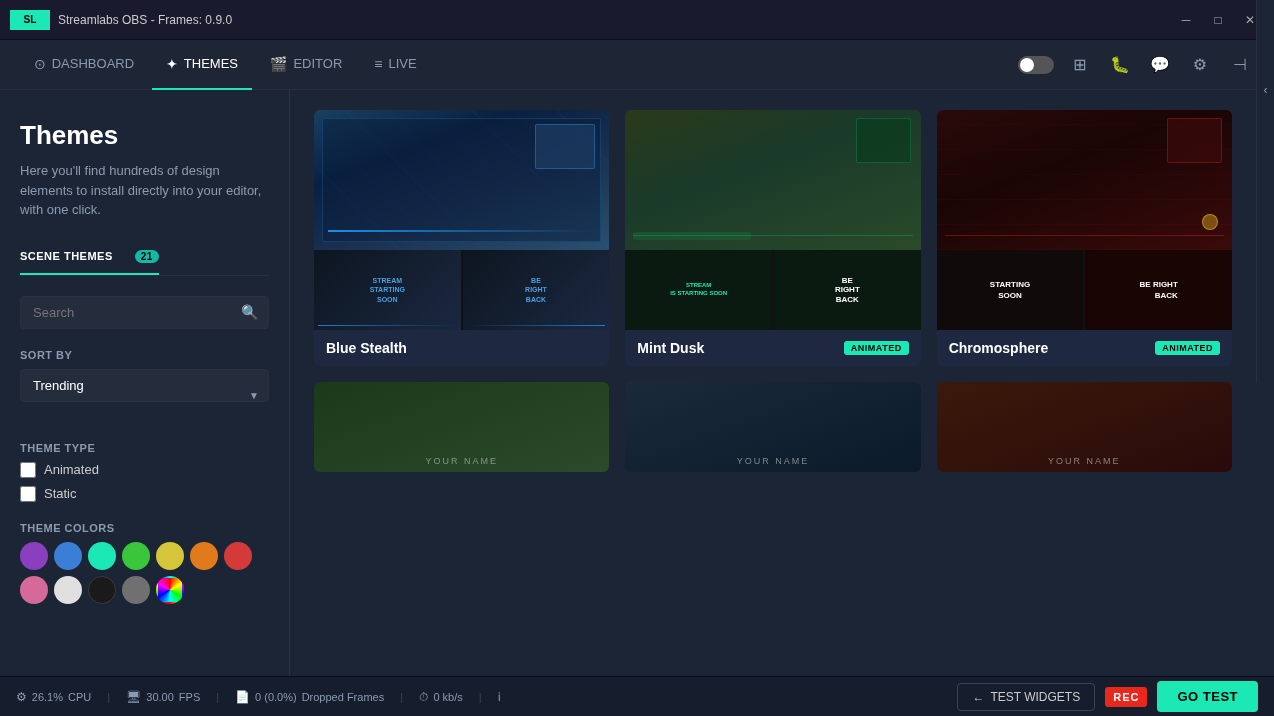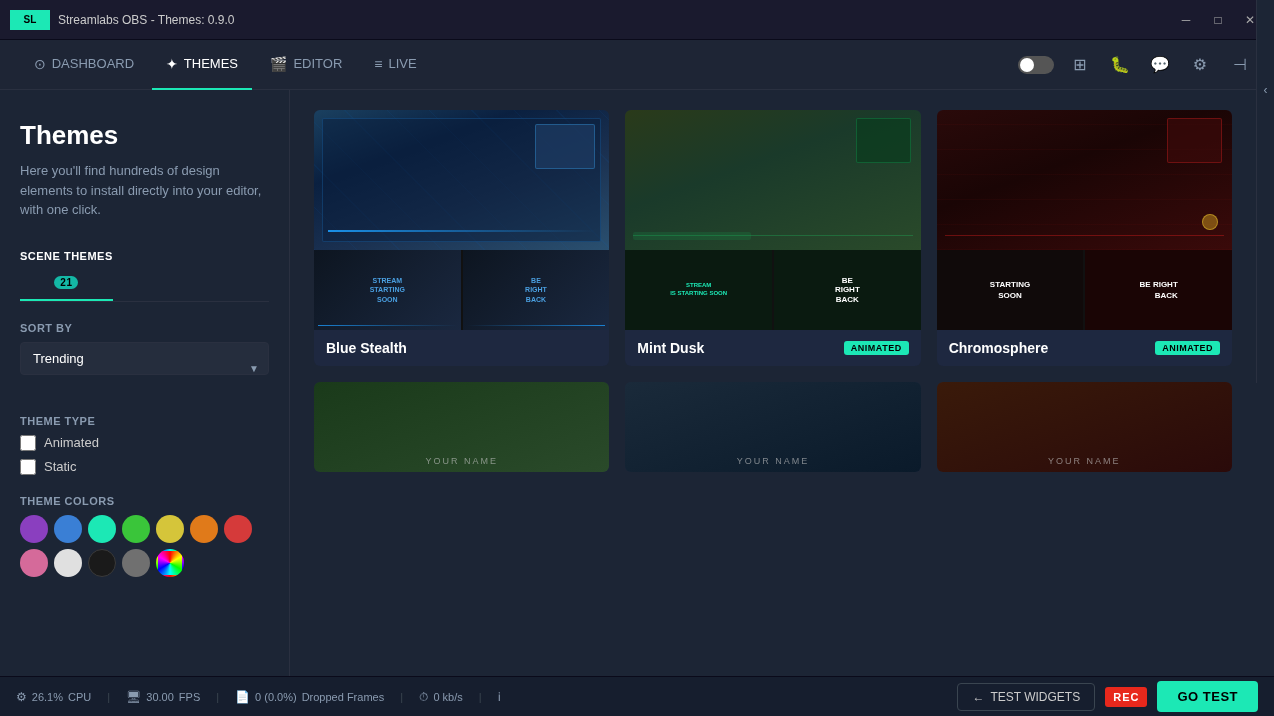--- a/index.html
+++ b/index.html
@@ -162,29 +162,28 @@
     
     .theme-tabs {
       display: flex;
       gap: 20px;
       margin-bottom: 20px;
       border-bottom: 1px solid #2a3040;
     }
     .theme-tab {
       display: flex;
       align-items: center;
-      gap: 14px;
+      gap: 22px;
       padding: 6px 0 10px 0;
       font-size: 11px;
       font-weight: 600;
       letter-spacing: 0.5px;
       color: #8a9bb0;
       cursor: pointer;
       border-bottom: 2px solid transparent;
-      flex-direction: column;
     }
     .theme-tab.active {
       color: #fff;
       border-bottom: 2px solid #1ce8b5;
     }
     .tab-badge {
       background: #14b8a6;
       color: #000;
       border-radius: 10px;
       padding: 1px 6px;
@@ -426,21 +425,21 @@
     }
 
     .sep { color: #3a4550; }
   </style>
 </head>
 <body>
 
 <div class="titlebar">
   <div class="titlebar-left">
     <div class="app-icon">SL</div>
-    <span class="titlebar-title">Streamlabs OBS - Themes: 0.9.0</span>
+    <span class="titlebar-title">Streamlabs OBS - Frames: 0.9.0</span>
   </div>
   <div class="titlebar-controls">
     <button class="titlebar-btn">─</button>
     <button class="titlebar-btn">□</button>
     <button class="titlebar-btn close">✕</button>
   </div>
 </div>
 
 <div class="navbar">
   <div class="nav-items">
@@ -477,20 +476,24 @@
     <div class="page-title">Themes</div>
     <div class="page-subtitle">Here you'll find hundreds of design elements to install directly into your editor, with one click.</div>
 
     <div class="theme-tabs">
       <div class="theme-tab active">
         <span>SCENE THEMES</span>
         <span class="tab-badge">21</span>
       </div>
     </div>
 
+    <div class="search-container">
+      <input class="search-input" type="text" placeholder="Search" style="">
+      <span class="search-icon">🔍</span>
+    </div>
 
     <div class="label-small">SORT BY</div>
     <div class="select-wrapper">
       <select class="select-dropdown">
         <option>Trending</option>
         <option>Newest</option>
         <option>Popular</option>
       </select>
     </div>
 

